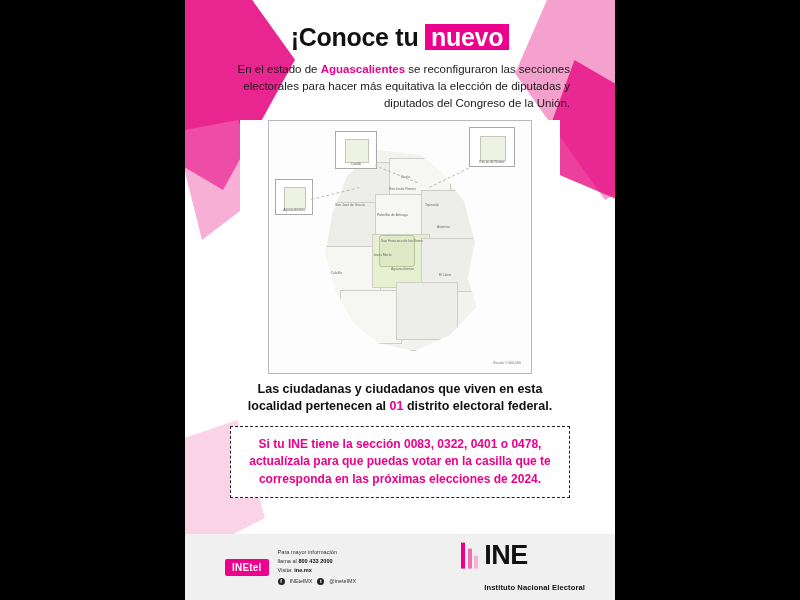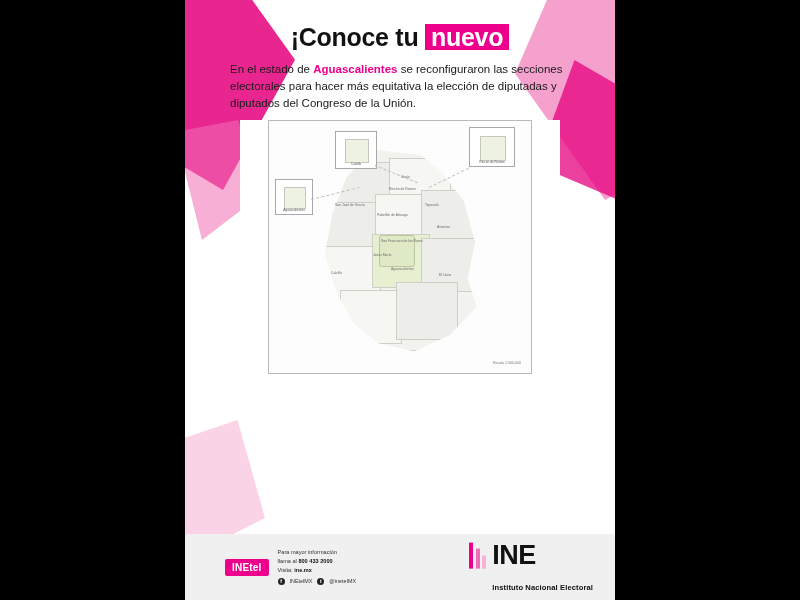--- a/index.html
+++ b/index.html
@@ -105,21 +105,21 @@
     letter-spacing: -0.8px;
     line-height: 1.05;
     margin-top: 2px;
   }
 
   .intro {
     position: relative;
     z-index: 3;
     margin: 11px auto 2px auto;
     width: 340px;
-    text-align: left;
+    text-align: right;
     font-size: 11.5px;
     line-height: 1.45;
     color: #1a1a1a;
   }
   .intro b {
     color: #ec008c;
   }
 
   
   .map-area {
@@ -294,21 +294,21 @@
     border-radius: 50%;
     background: #222;
     color: #fff;
     font-size: 5px;
     line-height: 7px;
     text-align: center;
     font-weight: bold;
   }
   .ine-logo {
     position: absolute;
-    right: 22px;
+    right: 30px;
     top: 50%;
     transform: translateY(-50%);
     display: flex;
     align-items: flex-start;
     gap: 6px;
   }
   .ine-bars {
     display: flex;
     gap: 2.5px;
     align-items: flex-end;
@@ -404,21 +404,25 @@
         <div class="maplabel" style="left:170px;top:152px;">El Llano</div>
         <div class="maplabel" style="left:168px;top:104px;">Asientos</div>
         <div class="maplabel" style="left:132px;top:54px;">Cosío</div>
         <div class="maplabel" style="left:156px;top:82px;">Tepezalá</div>
         <div class="maplabel" style="left:112px;top:118px;">San Francisco de los Romo</div>
 
         <div class="map-scale">Escala 1:500,000</div>
       </div>
     </div>
 
-
+    <div class="belong">
+      <span>Las ciudadanas y ciudadanos que viven en esta localidad pertenecen al </span><span class="num">01</span><span> distrito electoral federal.</span>
+    </div>
+
+    <div class="callout">Si tu INE tiene la sección 0083, 0322, 0401 o 0478, actualízala para que puedas votar en la casilla que te corresponda en las próximas elecciones de 2024.</div>
 
     <div class="footer">
       <div class="footer-inner">
         <div class="inetel">INEtel</div>
         <div class="contact">
           <div>Para mayor información</div>
           <div>
             <span>llama al </span><b>800 433 2000</b>
           </div>
           <div>

